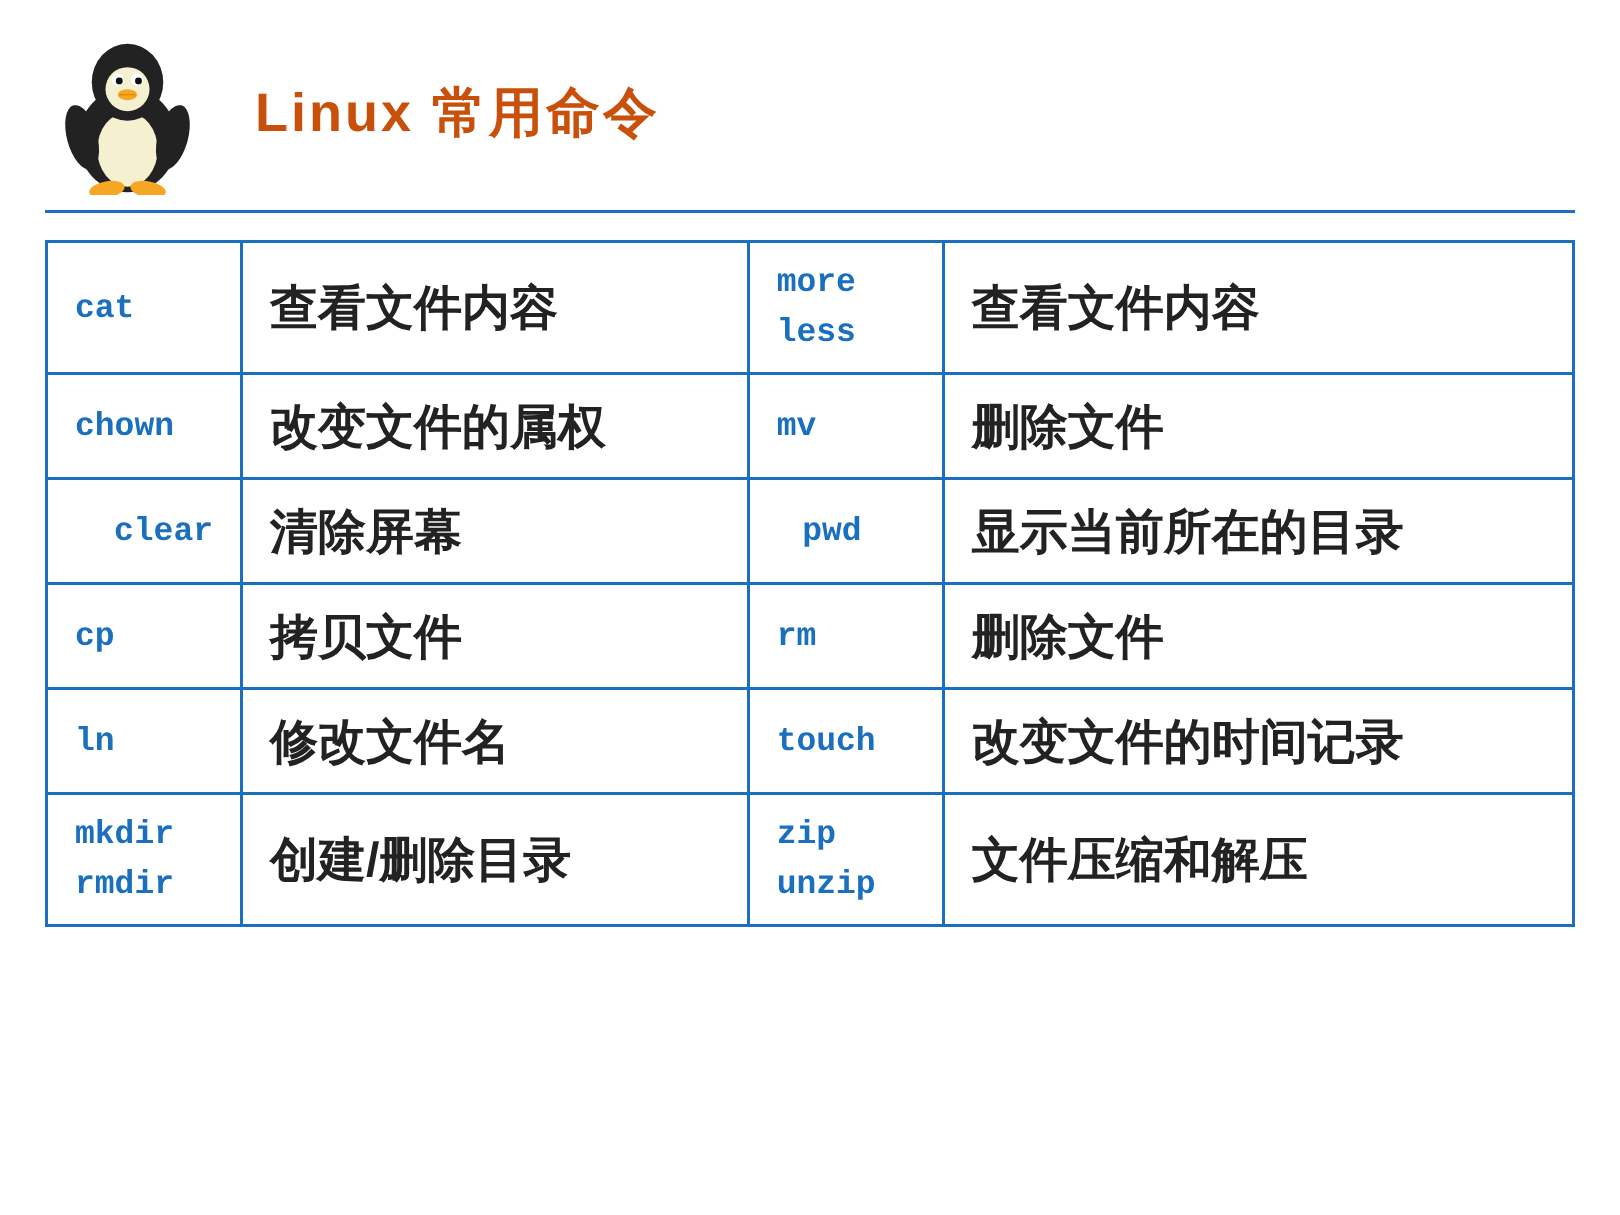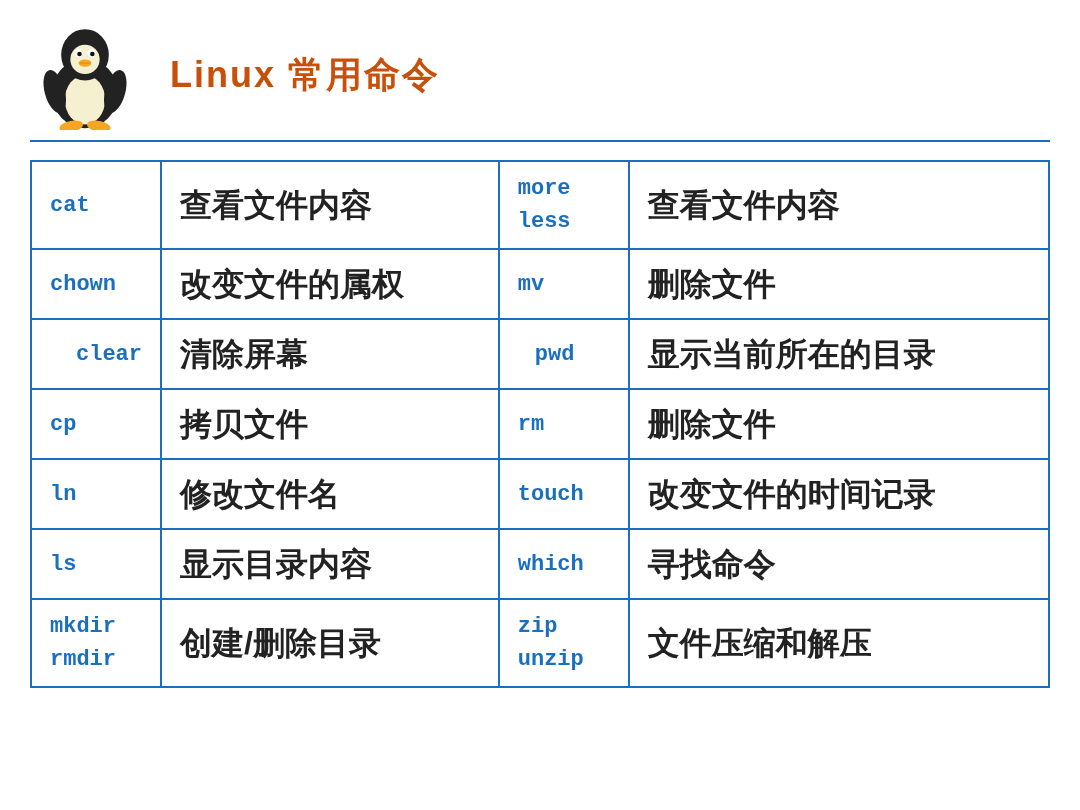--- a/index.html
+++ b/index.html
@@ -146,26 +146,20 @@
             <td class="cmd" style="white-space: pre-line;">rm</td>
             <td class="desc">删除文件</td>
           </tr>
           <tr>
             <td class="cmd" style="white-space: pre-line;">ln</td>
             <td class="desc">修改文件名</td>
             <td class="cmd" style="white-space: pre-line;">touch</td>
             <td class="desc">改变文件的时间记录</td>
           </tr>
           <tr>
-            <td class="cmd" style="white-space: pre-line;">ls</td>
-            <td class="desc">显示目录内容</td>
-            <td class="cmd" style="white-space: pre-line;">which</td>
-            <td class="desc">寻找命令</td>
-          </tr>
-          <tr>
             <td class="cmd" style="white-space: pre-line;">mkdir
 rmdir</td>
             <td class="desc">创建/删除目录</td>
             <td class="cmd" style="white-space: pre-line;">zip
 unzip</td>
             <td class="desc">文件压缩和解压</td>
           </tr>
         </tbody>
     </table>
   </div>

